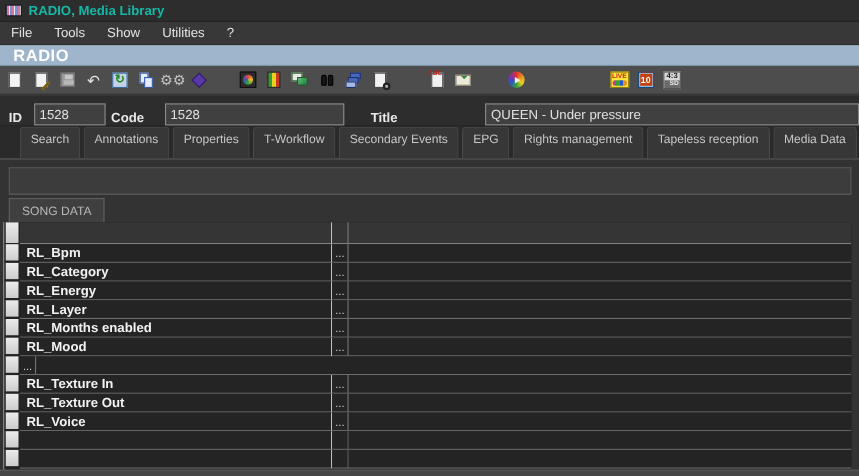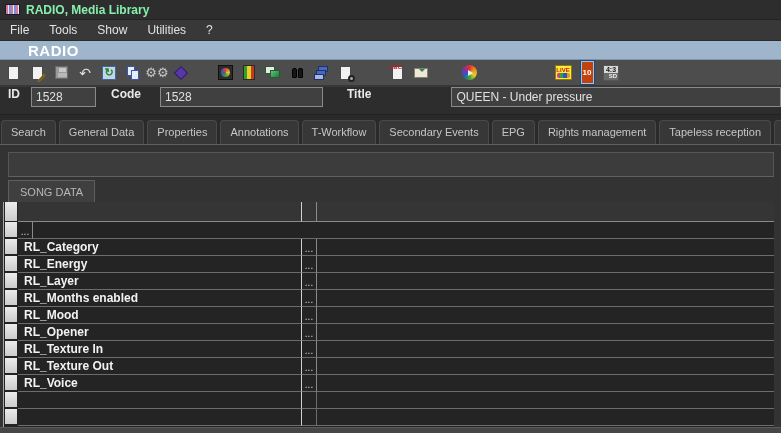--- a/index.html
+++ b/index.html
@@ -14,33 +14,33 @@
   
   .titlebar {
     height: 20px; background: #2d2d2d;
     display: flex; align-items: center; gap: 6px; padding-left: 5px;
     border-bottom: 1px solid #222;
   }
   .app-icon {
     width: 15px; height: 11px; border: 1px solid #1a1a2a; border-radius: 1px;
     background: repeating-linear-gradient(90deg,#d87898 0 2px,#e8e8f0 2px 3px,#7890d8 3px 5px);
   }
-  .titlebar .wtitle { font-size: 12px; font-weight: bold; color: #86efac; }
+  .titlebar .wtitle { font-size: 12px; font-weight: bold; color: #14b8a6; }
 
   
   .menubar {
     height: 21px; background: #383838; display: flex; align-items: center;
     font-size: 12px; color: #e2e2e2; border-bottom: 1px solid #2a2a2a;
   }
   .menu-item { padding: 2px 10px; cursor: default; }
 
   
   .radio-header {
     height: 19px; background: #9fb5cb; border-bottom: 1px solid #7d93a9;
-    display: flex; align-items: center; padding-left: 28px;
+    display: flex; align-items: center; padding-left: 12px;
   }
   .radio-header span { color: #ffffff; font-weight: bold; font-size: 15px; letter-spacing: .5px; }
 
   
   .toolbar {
     height: 27px; background: #4d4d4d; border-bottom: 2px solid #383838;
     display: flex; align-items: center; padding-left: 4px;
   }
   .tgroup { display: flex; align-items: center; gap: 6px; }
   .g2 { margin-left: 26px; } .g3 { margin-left: 34px; } .g4 { margin-left: 30px; } .g5 { margin-left: 76px; }
@@ -71,48 +71,48 @@
   .layers i:nth-child(1){ top:0; left:4px; } .layers i:nth-child(2){ top:4px; left:2px; } .layers i:nth-child(3){ top:8px; left:0; background:#a8b8e0; }
   .lens { position: absolute; right: -1px; bottom: 0; width: 7px; height: 7px; border: 2px solid #222; border-radius: 50%; background: rgba(230,230,230,.6); }
   .abc { position: absolute; top: 0; left: 1px; font-size: 6px; font-weight: bold; color: #c02020; letter-spacing: 0; }
   .mail { width: 14px; height: 10px; background: #ece8da; border: 1px solid #88806a; position: relative; overflow: hidden; }
   .mail:before { content:""; position:absolute; top:-4px; left:0; width:0; height:0; border:7px solid transparent; border-top-color:#2f8a3f; }
   .cwheel { width: 15px; height: 15px; border-radius: 50%; background: conic-gradient(#e03030,#e89020,#e8d020,#38a038,#2858c8,#8030a8,#e03030); display:flex; align-items:center; justify-content:center; }
   .cwheel i { width:0; height:0; border-left:5px solid #f0f0f0; border-top:3px solid transparent; border-bottom:3px solid transparent; margin-left:2px; }
   .live { width: 17px; height: 15px; background: #ffe838; border: 1px solid #8a7a10; display:flex; flex-direction:column; align-items:center; justify-content:space-between; padding:1px 0; }
   .live .txt { font-size: 6px; font-weight: bold; color: #c02020; line-height: 1; }
   .live .dots { width: 13px; height: 5px; background: linear-gradient(90deg,#c83a9a 0 25%,#38a038 25% 50%,#2858c8 50% 75%,#e89020 75% 100%); border-radius: 2px; }
-  .ten { width: 15px; height: 25px; background: #c2410c; border: 1px solid #134a80; box-shadow: inset 0 0 0 1px #9cc4e8; display:flex; align-items:center; justify-content:center; }
+  .ten { width: 15px; height: 15px; background: #c2410c; border: 1px solid #134a80; box-shadow: inset 0 0 0 1px #9cc4e8; display:flex; align-items:center; justify-content:center; }
   .ten span { color: #ffffff; font-size: 8px; font-weight: bold; }
   .aspect { width: 16px; height: 16px; background: #d8d8d8; border: 1px solid #555; display:flex; flex-direction:column; }
   .aspect .top { flex:1; display:flex; align-items:center; justify-content:center; font-size:7px; font-weight:bold; color:#1a1a1a; }
   .aspect .bot { height:7px; background:#6a6a6a; display:flex; align-items:center; justify-content:flex-end; padding-right:1px; font-size:6px; font-weight:bold; color:#f0f0f0; }
 
   
   .fields-row {
     height: 28px; background: #2d2d2d; border-bottom: 1px solid #222;
-    display: flex; align-items: flex-start; font-size: 12px;
+    display: flex; align-items: flex-end; font-size: 12px;
   }
   .flabel { font-weight: bold; color: #e8e8e8; }
   .fields-row input {
     background: #404040; border: 1px solid #8a8a8a; color: #e0e0e0;
     font-family: "Liberation Sans", sans-serif; font-size: 12px;
     height: 20px; padding: 0 4px; outline: none;
   }
   .lbl-id { margin-left: 8px; }
   .in-id { width: 65px; margin-left: 11px; }
-  .lbl-code { margin-left: 15px; }
+  .lbl-code { margin-left: 5px; }
   .in-code { width: 163px; margin-left: 19px; }
   .lbl-title { margin-left: 24px; }
   .in-title { width: 377px; margin-left: 80px; }
 
   
   .tabbar {
     height: 30px; background: #2a2a2a; border-bottom: 1px solid #5f5f5f;
-    display: flex; align-items: flex-end; padding-left: 1px; gap: 3px;
+    display: flex; padding-left: 18px; gap: 3px;
     white-space: nowrap; overflow: hidden;
   }
   .tab {
     background: #373737; color: #c6c6c6; font-size: 11px;
     padding: 5px 9px 6px; border: 1px solid #4a4a4a; border-bottom: none;
     border-radius: 4px 4px 0 0; flex: 0 0 auto;
   }
 
   
   .content { position: absolute; top: 149px; left: 0; right: 0; bottom: 0; background: #333333; }
@@ -289,23 +289,22 @@
   <input class="in-id" value="1528" style="">
   <span class="flabel lbl-code">Code</span>
   <input class="in-code" value="1528" style="">
   <span class="flabel lbl-title">Title</span>
   <input class="in-title" value="QUEEN - Under pressure" style="">
 </div>
 
 <div class="tabbar">
 
 <div class="tab">Search</div>
-    <div class="tab">General Data</div>
+    <div class="tab">Annotations</div>
     <div class="tab">Properties</div>
-    <div class="tab">Annotations</div>
     <div class="tab">T-Workflow</div>
     <div class="tab">Secondary Events</div>
     <div class="tab">EPG</div>
     <div class="tab">Rights management</div>
     <div class="tab">Tapeless reception</div>
     <div class="tab">Media Data</div>
   </div>
 
 <div class="content">
   <div class="panel-strip"></div>
@@ -317,20 +316,21 @@
     <div class="grow header">
       <div class="sel"></div>
       <div class="c-label"></div>
       <div class="c-dots"></div>
       <div class="c-value"></div>
     </div>
     <div>
 
     <div class="grow">
           <div class="sel"></div>
+          <div class="c-label">RL_Bpm</div>
           <div class="c-dots">...</div>
           <div class="c-value"></div>
         </div>
         <div class="grow">
           <div class="sel"></div>
           <div class="c-label">RL_Category</div>
           <div class="c-dots">...</div>
           <div class="c-value"></div>
         </div>
         <div class="grow">
@@ -352,21 +352,20 @@
           <div class="c-value"></div>
         </div>
         <div class="grow">
           <div class="sel"></div>
           <div class="c-label">RL_Mood</div>
           <div class="c-dots">...</div>
           <div class="c-value"></div>
         </div>
         <div class="grow">
           <div class="sel"></div>
-          <div class="c-label">RL_Opener</div>
           <div class="c-dots">...</div>
           <div class="c-value"></div>
         </div>
         <div class="grow">
           <div class="sel"></div>
           <div class="c-label">RL_Texture In</div>
           <div class="c-dots">...</div>
           <div class="c-value"></div>
         </div>
         <div class="grow">

